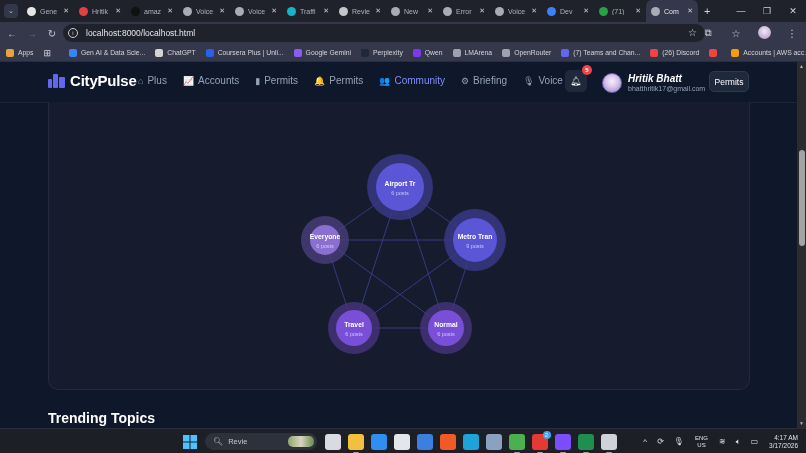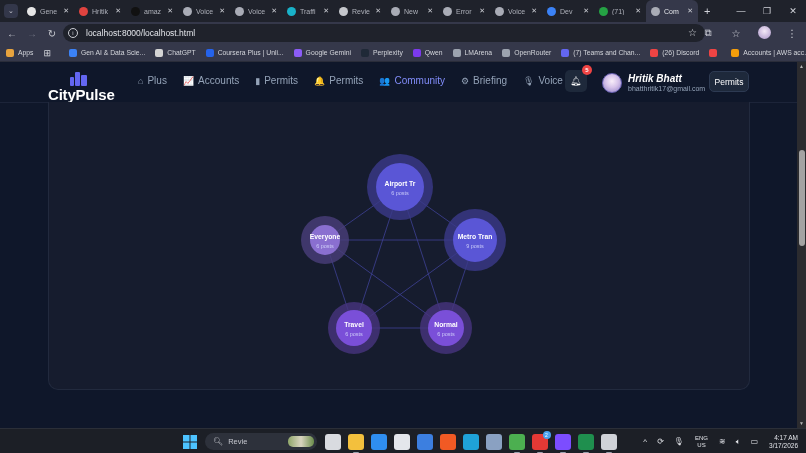--- a/index.html
+++ b/index.html
@@ -38,21 +38,21 @@
   .bm-sep { width: 1px; height: 10px; background: #5a5d6a; margin-right: 8px; }
 
   
   .viewport { position: absolute; left: 0; top: 62px; width: 797px; height: 366px; background: #0f172a; overflow: hidden; }
   .scrollbar { position: absolute; left: 797px; top: 62px; width: 9px; height: 366px; background: #2b2b2f; }
   .scrollbar .arrow { position: absolute; left: 0; width: 9px; height: 9px; color: #b3b3b3; font-size: 5px; text-align: center; line-height: 9px; }
   .scrollbar .thumb { position: absolute; left: 1.5px; top: 88px; width: 6px; height: 96px; border-radius: 3px; background: #a3a3a3; }
 
   
   .site-header { position: absolute; left: 0; top: 0; width: 797px; height: 41px; background: #0f172a; border-bottom: 1px solid #1c2439; }
-  .brand { position: absolute; left: 48px; top: 10px; display: flex; align-items: center; flex-direction: column; }
+  .brand { position: absolute; left: 48px; top: 10px; display: flex; align-items: center; }
   .brand-logo { width: 17px; height: 14px; position: relative; margin-right: 5px; }
   .brand-logo i { position: absolute; bottom: 0; background: #6366f1; border-radius: 1px; }
   .brand-name { color: #ffffff; font-size: 15px; font-weight: bold; letter-spacing: -0.2px; }
   .nav { position: absolute; left: 138px; top: 13px; display: flex; align-items: center; }
   .nav-item { display: flex; align-items: center; margin-right: 16px; color: #94a3b8; font-size: 10px; white-space: nowrap; }
   .nav-item .nicon { margin-right: 4px; font-size: 9px; color: #94a3b8; }
   .nav-item.active, .nav-item.active .nicon { color: #818cf8; }
   .bell-btn { position: absolute; left: 565px; top: 8px; width: 22px; height: 22px; border-radius: 5px; background: #1e293b; display: flex; align-items: center; justify-content: center; color: #ffffff; font-size: 9px; }
   .bell-badge { position: absolute; right: -5px; top: -5px; width: 10px; height: 10px; border-radius: 50%; background: #ef4444; color: #fff; font-size: 6px; text-align: center; line-height: 10px; font-weight: bold; }
   .avatar { position: absolute; left: 602px; top: 11px; width: 20px; height: 20px; border-radius: 50%; background: radial-gradient(circle at 50% 40%, #f8eef9 0%, #d6c3ea 45%, #8f7fc4 100%); border: 1px solid #6b63b5; }
@@ -343,20 +343,21 @@
           <span class="nname">Travel</span>
           <span class="ncount">6 posts</span>
         </div>
         <div class="node-label" style="left: 397px; top: 227px;">
           <span class="nname">Normal</span>
           <span class="ncount">6 posts</span>
         </div>
       </div>
   </div>
 
+  <h2 class="section-title">Trending Topics</h2>
 </div>
 
 <div class="scrollbar">
   <span class="arrow" style="top:0">▲</span>
   <div class="thumb"></div>
   <span class="arrow" style="bottom:0">▼</span>
 </div>
 
 <div class="taskbar">
   <div class="tb-center" id="tb-center">

